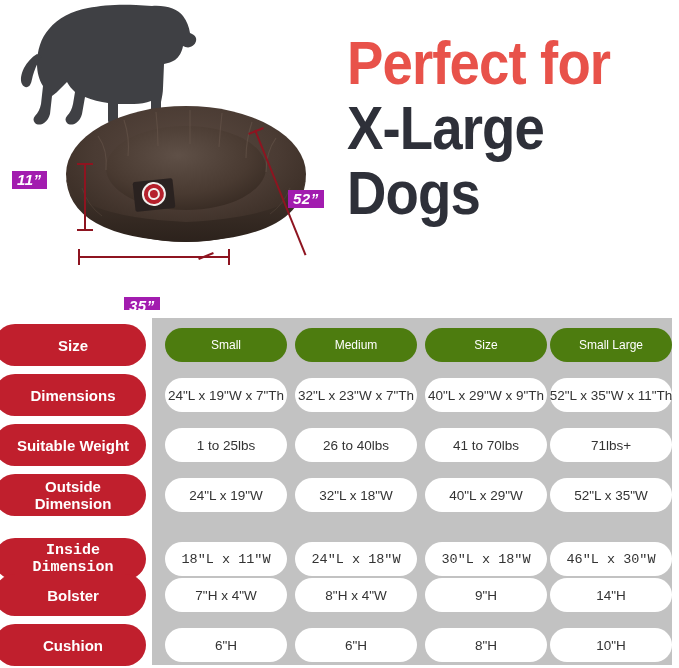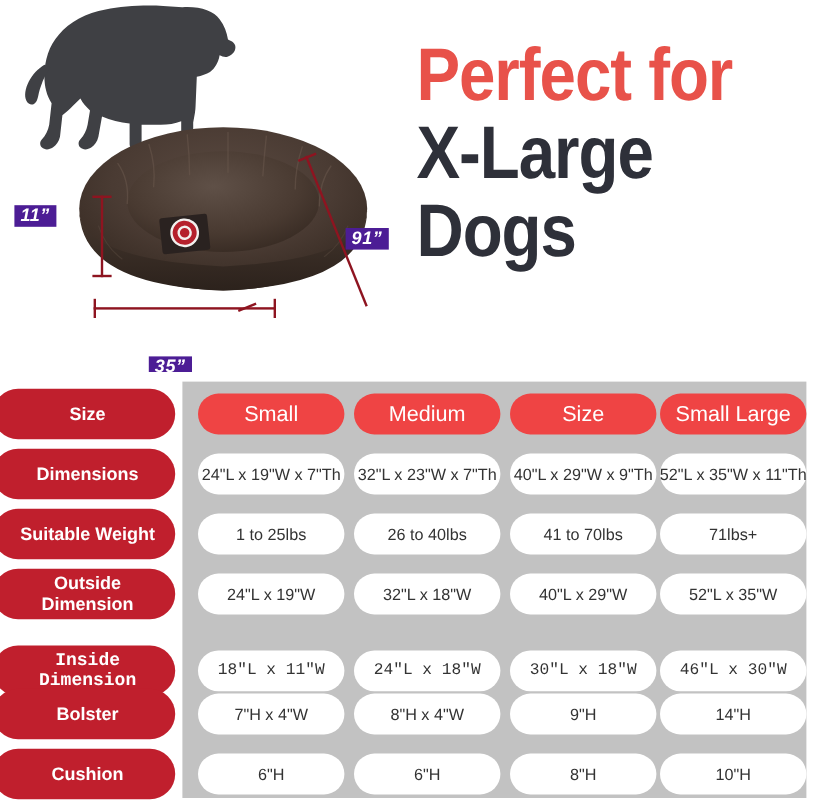--- a/index.html
+++ b/index.html
@@ -16,21 +16,21 @@
 
   
   #dog-silhouette{position:absolute;left:6px;top:2px;width:200px;height:128px;}
 
   
   #bed-photo{position:absolute;left:62px;top:88px;width:248px;height:168px;}
 
   
   .dimline{position:absolute;background:#8e1420;}
   .dim-badge{
-    position:absolute;background:#4c1d95;color:#fff;
+    position:absolute;background:#a21caf;color:#fff;
     font-weight:bold;font-style:italic;letter-spacing:.5px;
     padding:1px 5px 2px 5px;line-height:1;white-space:nowrap;
   }
 
   
   #headline{position:absolute;left:347px;top:34px;width:332px;}
   #headline .l1,#headline .l2,#headline .l3{
     font-family:"Liberation Sans",sans-serif;
     font-weight:bold;
     letter-spacing:-1px;
@@ -58,21 +58,21 @@
     text-align:center;box-sizing:border-box;padding:0 8px 0 14px;
   }
   .cell{
     position:absolute;top:4px;height:34px;
     border-radius:17px;
     display:flex;align-items:center;justify-content:center;
     font-size:13.5px;color:#333;
     background:#ffffff;white-space:nowrap;
     box-sizing:border-box;
   }
-  .cell.head{background:#ef4444;color:#ffffff;font-size:18px;}
+  .cell.head{background:#4d7c0f;color:#ffffff;font-size:12px;}
   .c0{left:165px;width:122px;}
   .c1{left:295px;width:122px;}
   .c2{left:425px;width:122px;}
   .c3{left:550px;width:122px;}
 </style>
 </head>
 <body>
 
 <div id="hero">
 
@@ -147,21 +147,21 @@
 
   <div class="dimline" style="left:84px;top:163px;width:2px;height:68px;"></div>
   <div class="dimline" style="left:77px;top:163px;width:16px;height:2px;"></div>
   <div class="dimline" style="left:77px;top:229px;width:16px;height:2px;"></div>
   <div class="dim-badge" style="left:12px;top:171px;font-size:15px;">11”</div>
 
   <div class="dimline" style="left:254px;top:130px;width:2px;height:135px;
               transform:rotate(-22deg);transform-origin:top center;"></div>
   <div class="dimline" style="left:248px;top:130px;width:16px;height:2px;transform:rotate(-22deg);"></div>
   <div class="dimline" style="left:198px;top:255px;width:16px;height:2px;transform:rotate(-22deg);"></div>
-  <div class="dim-badge" style="left:288px;top:190px;font-size:15px;">91”</div>
+  <div class="dim-badge" style="left:288px;top:190px;font-size:15px;">52”</div>
 
   <div class="dimline" style="left:78px;top:256px;width:152px;height:2px;"></div>
   <div class="dimline" style="left:78px;top:249px;width:2px;height:16px;"></div>
   <div class="dimline" style="left:228px;top:249px;width:2px;height:16px;"></div>
   <div class="dim-badge" style="left:124px;top:249px;font-size:15px;margin-top:48px;">35”</div>
 
   <div id="headline">
     <span class="l1">Perfect for</span>
     <span class="l2">X-Large</span>
     <span class="l3">Dogs</span>

